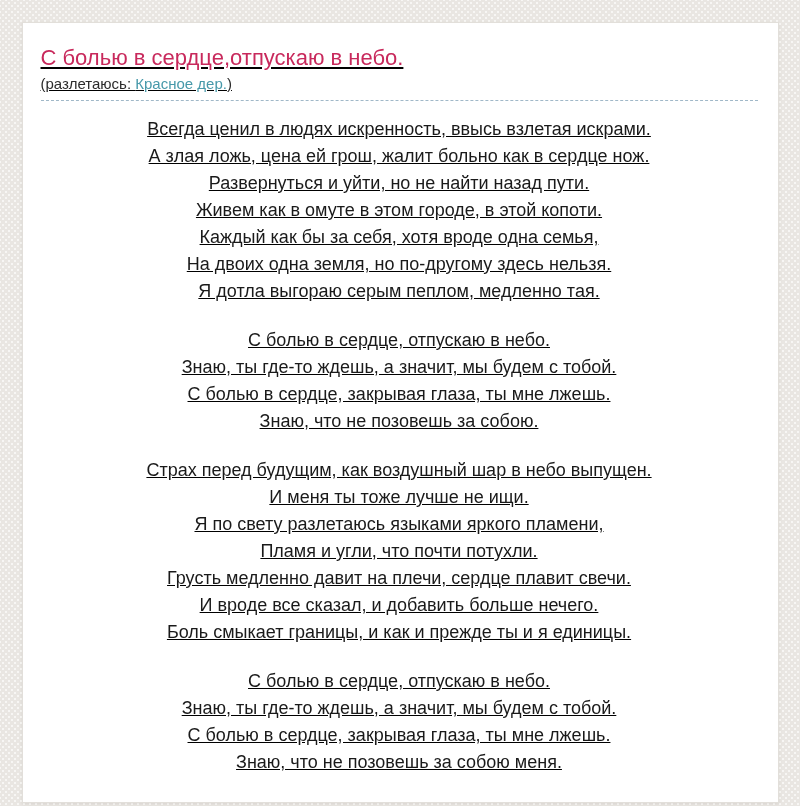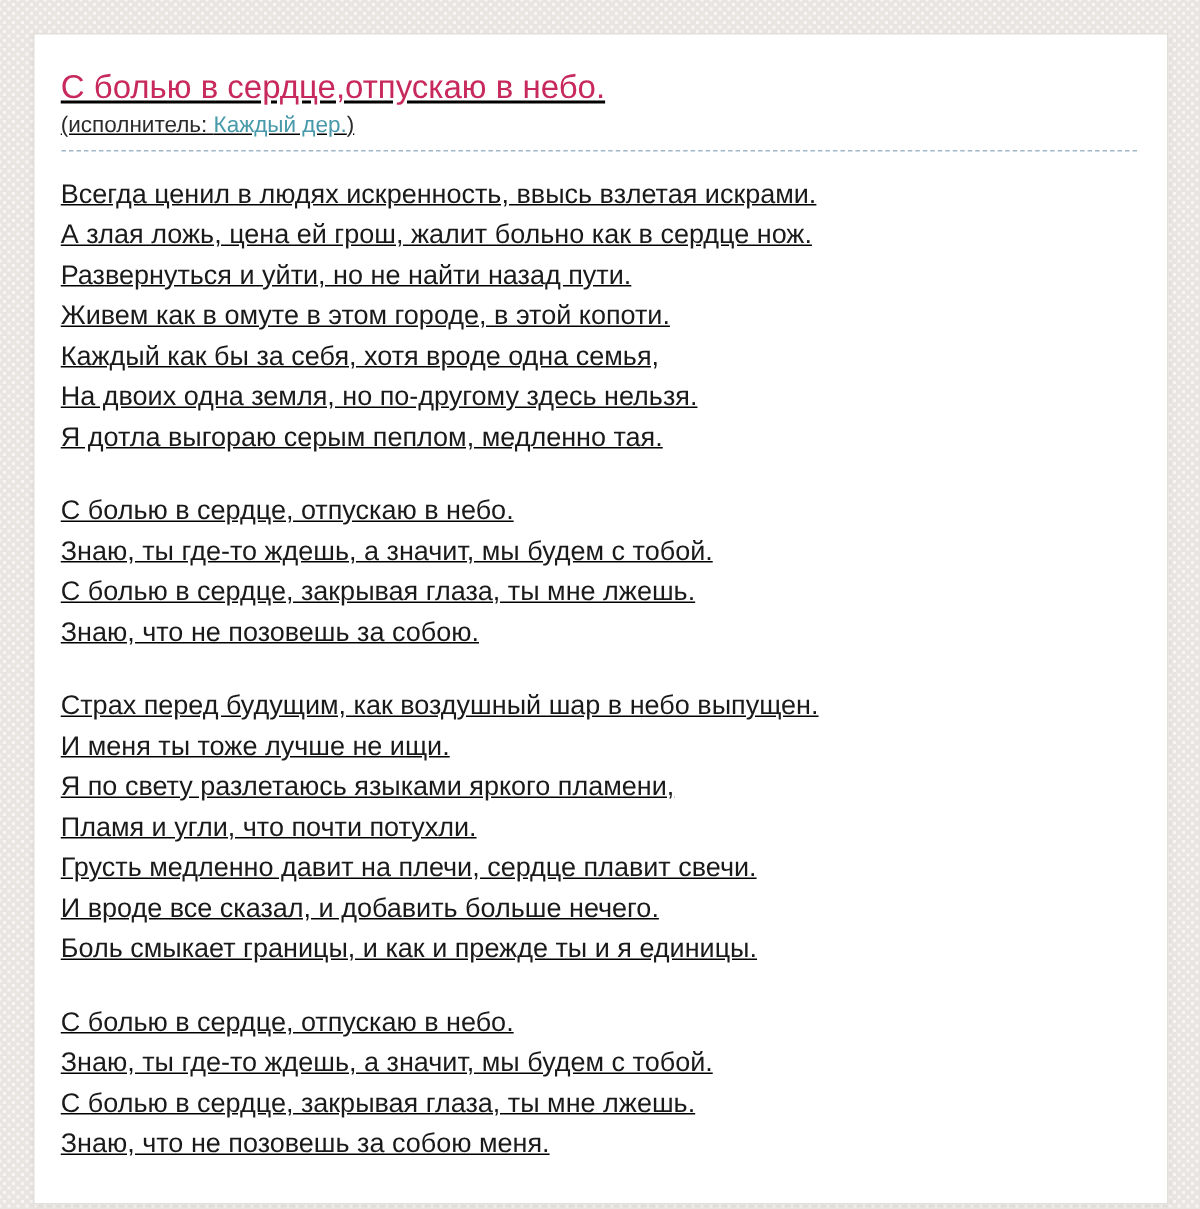--- a/index.html
+++ b/index.html
@@ -63,29 +63,30 @@
   }
   .lyrics {
     padding-top: 15px;
   }
   .stanza {
     margin: 0 0 22px 0;
     font-size: 18px;
     line-height: 27px;
     color: var(--text);
     white-space: pre-line;
+    text-align: center;
   }
 </style>
 </head>
 <body>
 
 <div class="card">
   <header>
     <h1 class="song-title">С болью в сердце,отпускаю в небо.</h1>
-    <p class="artist-line"><span>(исполнитель: </span><a>Каждый дер.</a><span>)</span></p>
+    <p class="artist-line"><span>(разлетаюсь: </span><a>Красное дер.</a><span>)</span></p>
   </header>
 
   <hr class="separator">
 
   <section class="lyrics">
     <p class="stanza">Всегда ценил в людях искренность, ввысь взлетая искрами.
 А злая ложь, цена ей грош, жалит больно как в сердце нож.
 Развернуться и уйти, но не найти назад пути.
 Живем как в омуте в этом городе, в этой копоти.
 Каждый как бы за себя, хотя вроде одна семья,

